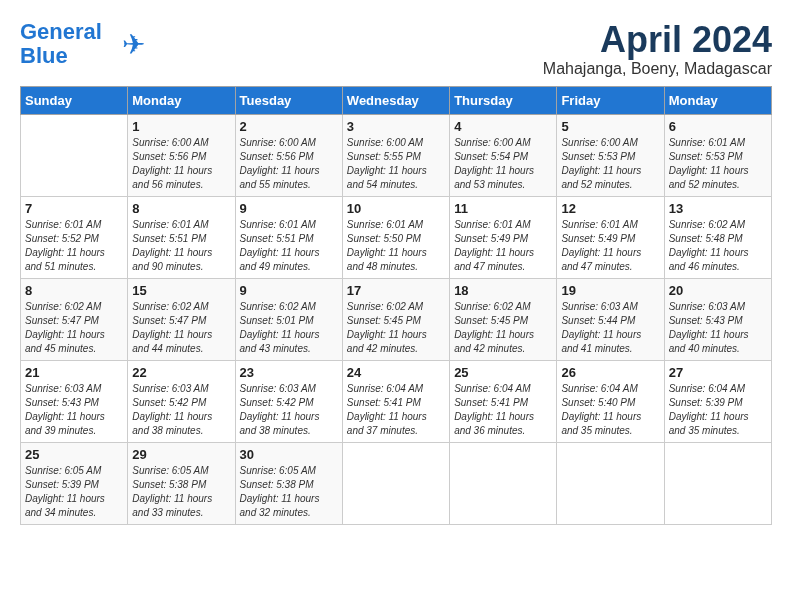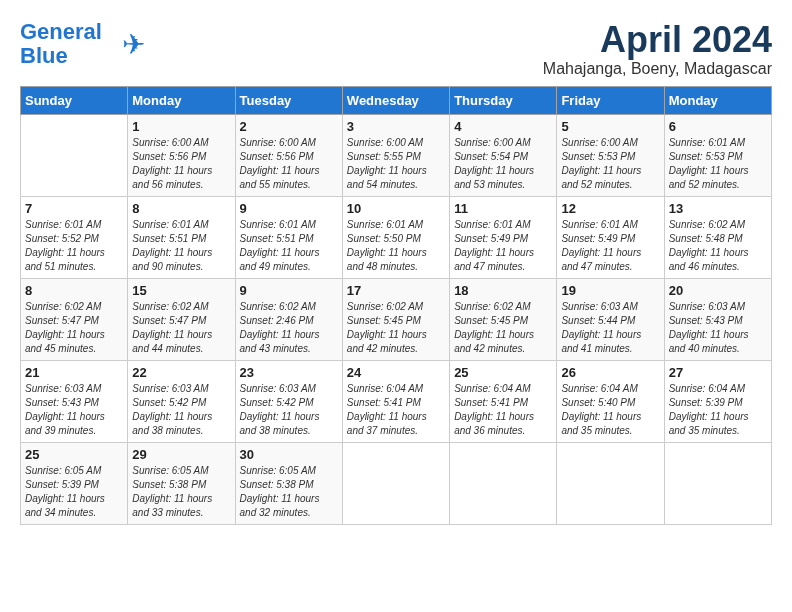--- a/index.html
+++ b/index.html
@@ -180,21 +180,21 @@
         <td>
           <span class="day-num">8</span>
           <div class="day-info"><span>Sunrise: 6:02 AM</span><br><span>Sunset: 5:47 PM</span><br><span>Daylight: 11 hours</span><br><span>and 45 minutes.</span></div>
         </td>
         <td>
           <span class="day-num">15</span>
           <div class="day-info"><span>Sunrise: 6:02 AM</span><br><span>Sunset: 5:47 PM</span><br><span>Daylight: 11 hours</span><br><span>and 44 minutes.</span></div>
         </td>
         <td>
           <span class="day-num">9</span>
-          <div class="day-info"><span>Sunrise: 6:02 AM</span><br><span>Sunset: 2:46 PM</span><br><span>Daylight: 11 hours</span><br><span>and 43 minutes.</span></div>
+          <div class="day-info"><span>Sunrise: 6:02 AM</span><br><span>Sunset: 5:01 PM</span><br><span>Daylight: 11 hours</span><br><span>and 43 minutes.</span></div>
         </td>
         <td>
           <span class="day-num">17</span>
           <div class="day-info"><span>Sunrise: 6:02 AM</span><br><span>Sunset: 5:45 PM</span><br><span>Daylight: 11 hours</span><br><span>and 42 minutes.</span></div>
         </td>
         <td>
           <span class="day-num">18</span>
           <div class="day-info"><span>Sunrise: 6:02 AM</span><br><span>Sunset: 5:45 PM</span><br><span>Daylight: 11 hours</span><br><span>and 42 minutes.</span></div>
         </td>
         <td>

